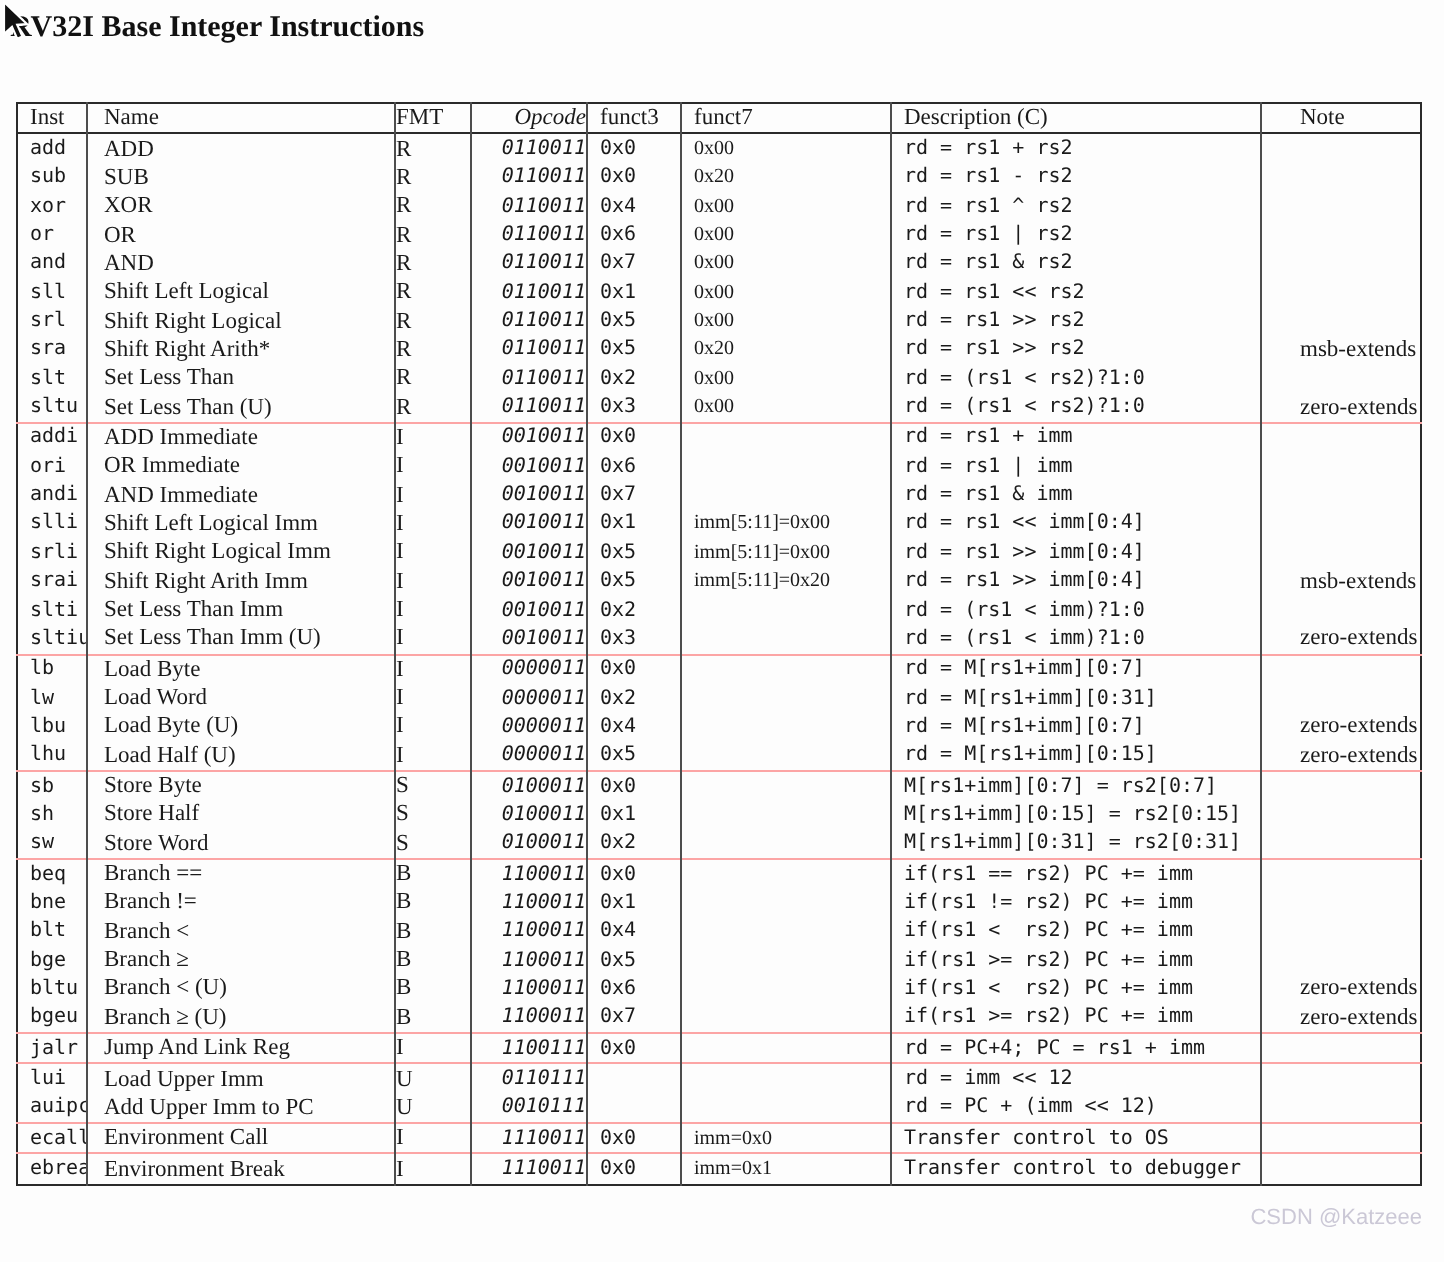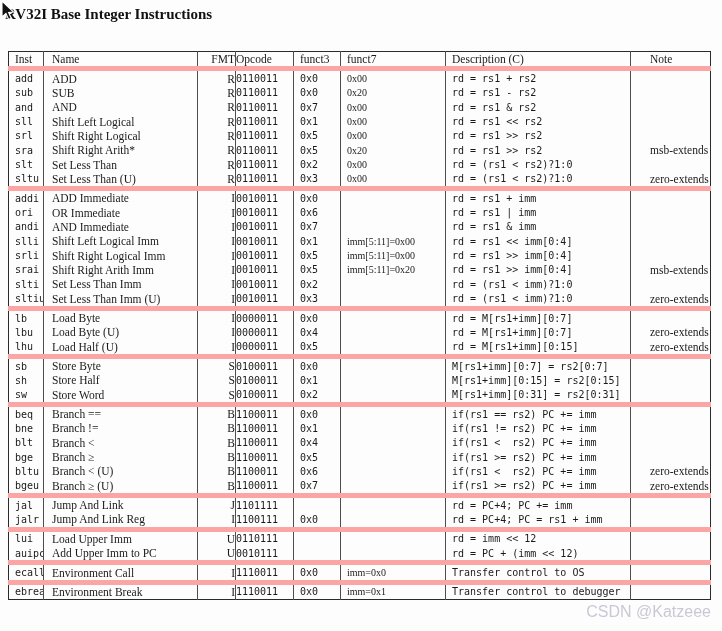--- a/index.html
+++ b/index.html
@@ -12,41 +12,41 @@
     font-size:15px; font-weight:bold; color:#111;
     font-family:"Liberation Serif", serif;
   }
   .cursor { position:absolute; left:0px; top:0px; z-index:5; }
   .tablewrap { position:absolute; left:8px; top:51px; }
   table.inst {
     border-collapse:collapse; table-layout:fixed; width:702px;
     border:1px solid #2a2a2a;
   }
   table.inst thead tr { border-top:1px solid #2a2a2a; border-bottom:1px solid #2a2a2a; }
-  table.inst tbody { border-top:5px solid #fca5a5; }
+  table.inst tbody { border-top:1px solid #fca5a5; }
   th, td {
     padding:0; height:14.35px; overflow:hidden; vertical-align:middle;
     border-left:1px solid #4d4d4d; color:#1a1a1a;
   }
   th:first-child, td:first-child { border-left:none; }
   th { font-weight:normal; text-align:left; }
   .serif { font-family:"Liberation Serif", serif; font-size:11.5px; }
   .mono  { font-family:"DejaVu Sans Mono", monospace; font-size:10px; white-space:pre; }
   th.serif { font-size:11.5px; }
   .c-inst   { padding-left:6px; }
   .c-name   { padding-left:8px; }
-  .c-fmt    { text-align:right; padding-left:0; }
-  .c-opcode { text-align:left; padding-left:0; }
+  .c-fmt    { text-align:left; padding-left:0; }
+  .c-opcode { text-align:right; padding-left:0;font-style:italic; }
   .c-funct3 { padding-left:6px; }
   .c-funct7 { padding-left:6px;font-family:Liberation Serif, serif; }
   .c-desc   { padding-left:6px;margin-top:44px; }
   .c-note   { padding-left:19px; }
   .watermark {
     position:absolute; top:603px; right:11px; z-index:4;
-    font-family:"Liberation Sans", sans-serif; font-size:16px;
+    font-family:"Liberation Sans", sans-serif; font-size:11px;
     color:#cbc8d6; pointer-events:none;
   }
 </style>
 </head>
 <body>
 
 <span class="cursor">
   <svg width="16" height="22" viewBox="0 0 16 22">
     <path d="M2 1 L2 17 L6 13.4 L8.6 19.4 L11.2 18.2 L8.6 12.4 L13.6 12.1 Z" fill="#111" stroke="#fff" stroke-width="1.1"></path>
   </svg>
@@ -93,20 +93,40 @@
           <td class="c-inst mono">sub</td>
           <td class="c-name serif">SUB</td>
           <td class="c-fmt serif">R</td>
           <td class="c-opcode mono">0110011</td>
           <td class="c-funct3 mono">0x0</td>
           <td class="c-funct7 mono">0x20</td>
           <td class="c-desc mono">rd = rs1 - rs2</td>
           <td class="c-note serif"></td>
         </tr>
         <tr>
+          <td class="c-inst mono">xor</td>
+          <td class="c-name serif">XOR</td>
+          <td class="c-fmt serif">R</td>
+          <td class="c-opcode mono">0110011</td>
+          <td class="c-funct3 mono">0x4</td>
+          <td class="c-funct7 mono">0x00</td>
+          <td class="c-desc mono">rd = rs1 ^ rs2</td>
+          <td class="c-note serif"></td>
+        </tr>
+        <tr>
+          <td class="c-inst mono">or</td>
+          <td class="c-name serif">OR</td>
+          <td class="c-fmt serif">R</td>
+          <td class="c-opcode mono">0110011</td>
+          <td class="c-funct3 mono">0x6</td>
+          <td class="c-funct7 mono">0x00</td>
+          <td class="c-desc mono">rd = rs1 | rs2</td>
+          <td class="c-note serif"></td>
+        </tr>
+        <tr>
           <td class="c-inst mono">and</td>
           <td class="c-name serif">AND</td>
           <td class="c-fmt serif">R</td>
           <td class="c-opcode mono">0110011</td>
           <td class="c-funct3 mono">0x7</td>
           <td class="c-funct7 mono">0x00</td>
           <td class="c-desc mono">rd = rs1 &amp; rs2</td>
           <td class="c-note serif"></td>
         </tr>
         <tr>
@@ -244,20 +264,30 @@
       </tbody>
       <tbody>
         <tr>
           <td class="c-inst mono">lb</td>
           <td class="c-name serif">Load Byte</td>
           <td class="c-fmt serif">I</td>
           <td class="c-opcode mono">0000011</td>
           <td class="c-funct3 mono">0x0</td>
           <td class="c-funct7 mono"></td>
           <td class="c-desc mono">rd = M[rs1+imm][0:7]</td>
+          <td class="c-note serif"></td>
+        </tr>
+        <tr>
+          <td class="c-inst mono">lw</td>
+          <td class="c-name serif">Load Word</td>
+          <td class="c-fmt serif">I</td>
+          <td class="c-opcode mono">0000011</td>
+          <td class="c-funct3 mono">0x2</td>
+          <td class="c-funct7 mono"></td>
+          <td class="c-desc mono">rd = M[rs1+imm][0:31]</td>
           <td class="c-note serif"></td>
         </tr>
         <tr>
           <td class="c-inst mono">lbu</td>
           <td class="c-name serif">Load Byte (U)</td>
           <td class="c-fmt serif">I</td>
           <td class="c-opcode mono">0000011</td>
           <td class="c-funct3 mono">0x4</td>
           <td class="c-funct7 mono"></td>
           <td class="c-desc mono">rd = M[rs1+imm][0:7]</td>
@@ -362,30 +392,20 @@
           <td class="c-name serif">Branch ≥ (U)</td>
           <td class="c-fmt serif">B</td>
           <td class="c-opcode mono">1100011</td>
           <td class="c-funct3 mono">0x7</td>
           <td class="c-funct7 mono"></td>
           <td class="c-desc mono">if(rs1 &gt;= rs2) PC += imm</td>
           <td class="c-note serif">zero-extends</td>
         </tr>
       </tbody>
       <tbody>
-        <tr>
-          <td class="c-inst mono">jal</td>
-          <td class="c-name serif">Jump And Link</td>
-          <td class="c-fmt serif">J</td>
-          <td class="c-opcode mono">1101111</td>
-          <td class="c-funct3 mono"></td>
-          <td class="c-funct7 mono"></td>
-          <td class="c-desc mono">rd = PC+4; PC += imm</td>
-          <td class="c-note serif"></td>
-        </tr>
         <tr>
           <td class="c-inst mono">jalr</td>
           <td class="c-name serif">Jump And Link Reg</td>
           <td class="c-fmt serif">I</td>
           <td class="c-opcode mono">1100111</td>
           <td class="c-funct3 mono">0x0</td>
           <td class="c-funct7 mono"></td>
           <td class="c-desc mono">rd = PC+4; PC = rs1 + imm</td>
           <td class="c-note serif"></td>
         </tr>

